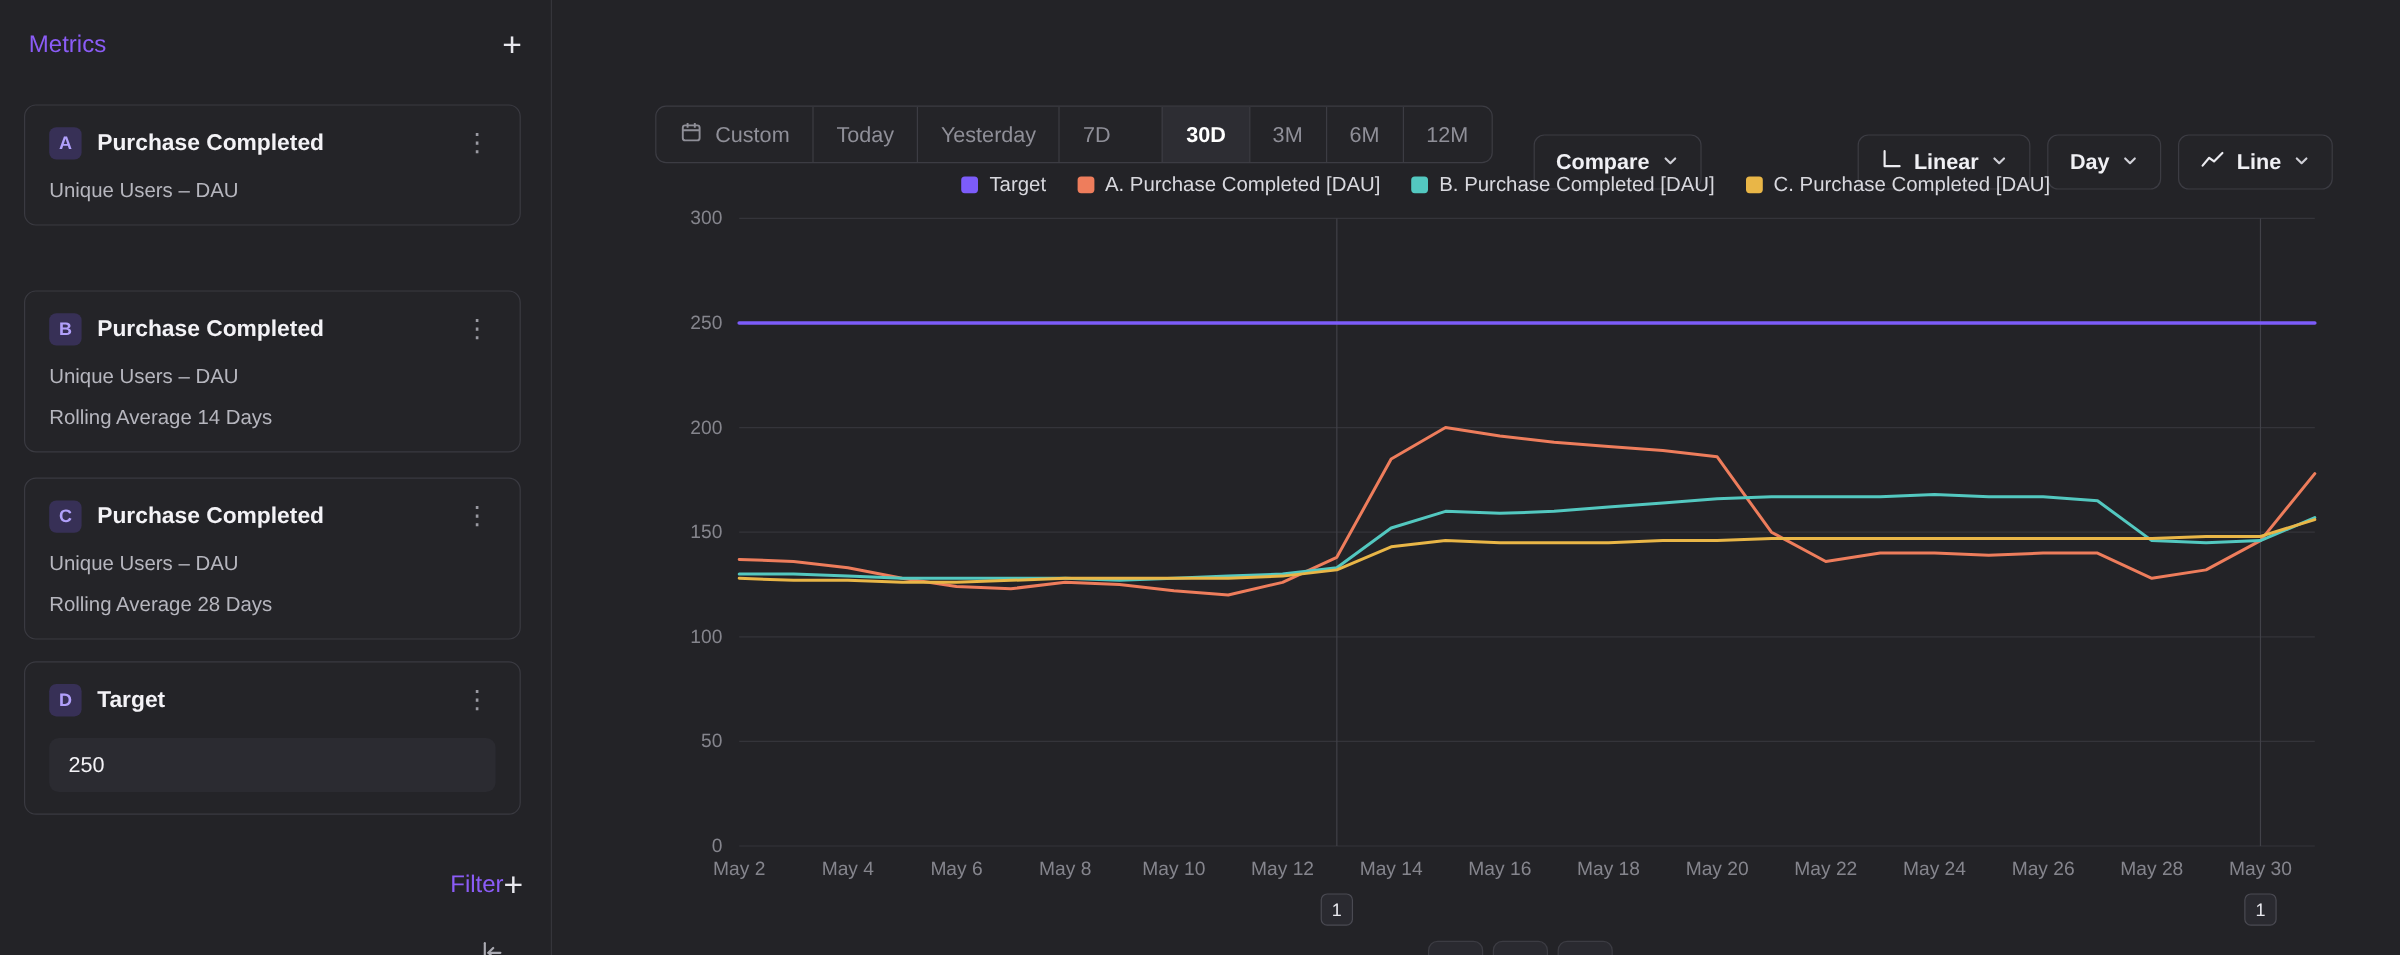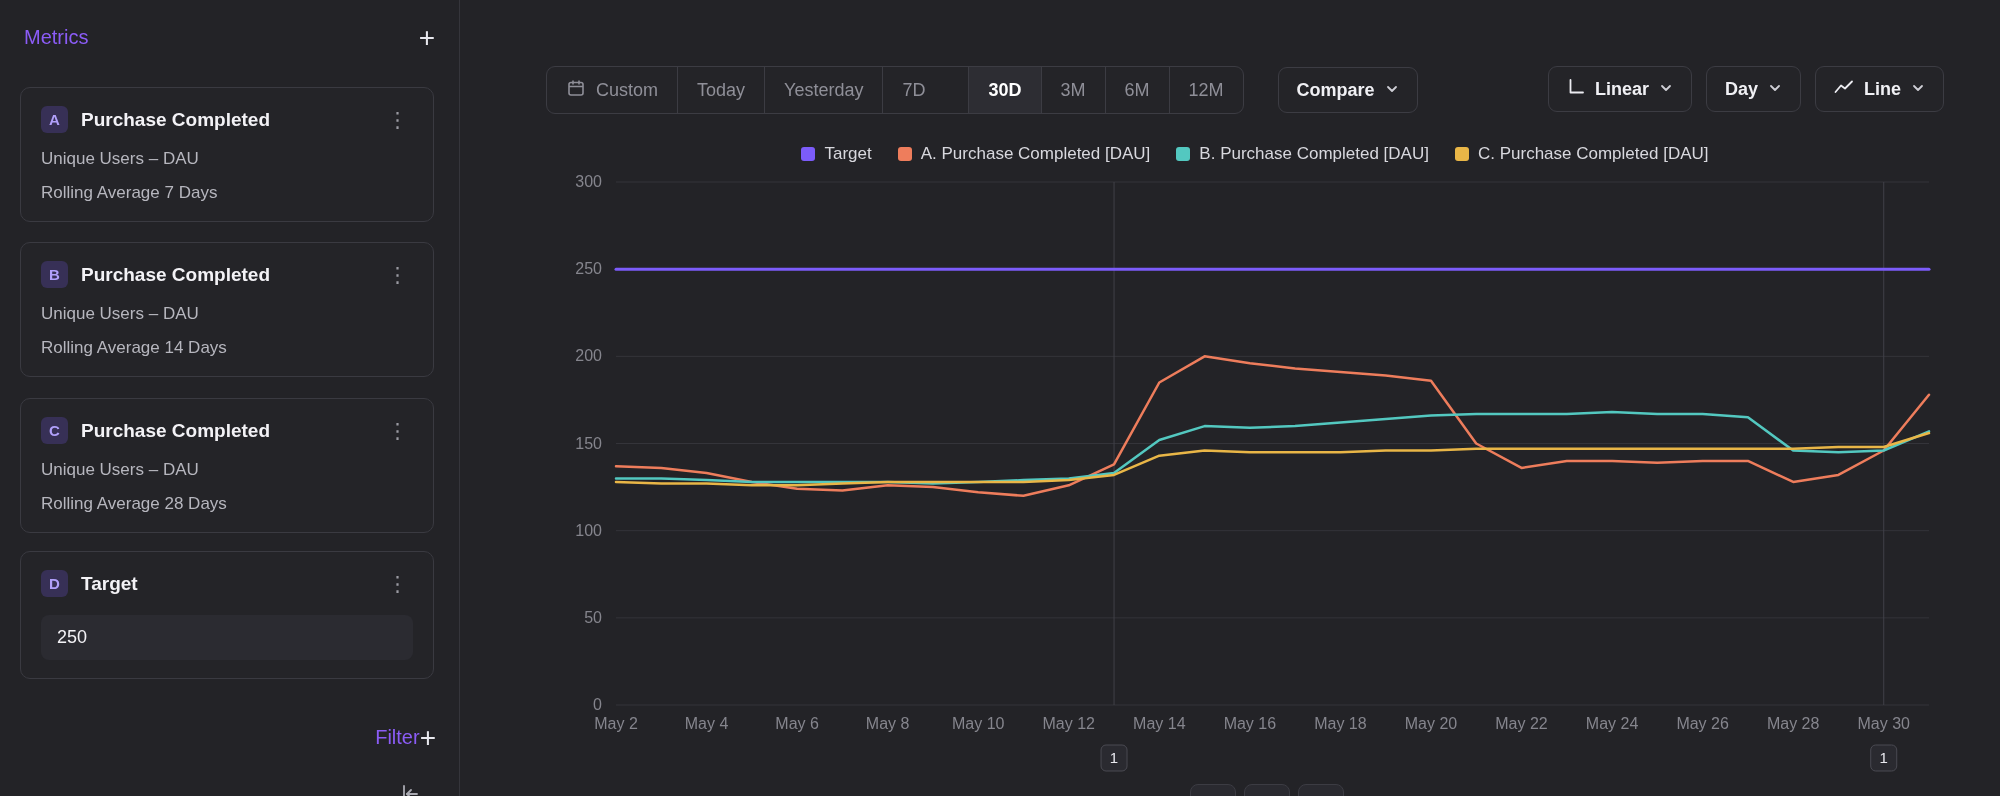--- a/index.html
+++ b/index.html
@@ -22,21 +22,21 @@
   .cline.first{margin-top:16px;}
   .target-input{margin-top:18px;width:100%;box-sizing:border-box;height:45px;background:#2b2b31;border:none;border-radius:8px;color:#f3f2f6;font-size:18px;padding:0 16px;font-family:"Liberation Sans",sans-serif;outline:none;}
   .filter-row{position:absolute;left:24px;top:726px;width:412px;display:flex;justify-content:flex-end;align-items:center;}
   .collapse-btn{position:absolute;left:398px;top:782px;cursor:pointer;}
   
   .toolbar{position:absolute;left:546px;top:66px;display:flex;align-items:center;gap:34px;}
   .seg{display:flex;height:46px;border:1px solid #3c3c43;border-radius:9px;overflow:hidden;align-items:stretch;background:#242428;}
   .seg-item{display:flex;align-items:center;gap:10px;padding:0 19px;font-size:18px;color:#8f8f98;border-left:1px solid #3c3c43;cursor:pointer;white-space:nowrap;}
   .seg-item:first-child{border-left:none;}
   .seg-item.selected{color:#ffffff;font-weight:700;background:#2d2d33;margin-left:24px;}
-  .btn{display:flex;align-items:center;gap:10px;height:46px;padding:0 18px;border:1px solid #3c3c43;border-radius:9px;font-size:18px;font-weight:700;color:#f0f0f4;cursor:pointer;background:#242428;box-sizing:border-box;white-space:nowrap;}
+  .btn{display:flex;align-items:center;gap:10px;height:46px;padding:0 18px;border:1px solid #3c3c43;border-radius:9px;font-size:18px;font-weight:700;color:#f0f0f4;cursor:pointer;background:#242428;box-sizing:border-box;white-space:nowrap;margin-top:46px;}
   .toolbar-right{position:absolute;right:56px;top:66px;display:flex;gap:14px;}
   
   .legend{position:absolute;left:560px;top:144px;width:1390px;display:flex;justify-content:center;align-items:center;gap:26px;}
   .legend-item{display:flex;align-items:center;gap:9px;font-size:17px;color:#d8d8de;cursor:pointer;}
   .sw{width:14px;height:14px;border-radius:3px;display:inline-block;}
   #chart-svg{position:absolute;left:560px;top:172px;}
   #chart-svg text{font-family:"Liberation Sans",sans-serif;}
   
   .footer-btns{position:absolute;left:1190px;top:784px;display:flex;gap:8px;}
   .fbtn{width:46px;height:38px;border:1px solid #3c3c43;border-radius:8px;background:#2a2a30;box-sizing:border-box;cursor:pointer;}
@@ -51,21 +51,20 @@
     <span class="plus-btn">+</span>
   </div>
 
   <div class="card" style="top:87px;">
     <div class="trow">
       <span class="badge">A</span>
       <span class="ctitle">Purchase Completed</span>
       <span class="kebab">⋮</span>
     </div>
     <div class="cline first">Unique Users – DAU</div>
-    <div class="cline">Rolling Average 7 Days</div>
   </div>
 
   <div class="card" style="top:242px;">
     <div class="trow">
       <span class="badge">B</span>
       <span class="ctitle">Purchase Completed</span>
       <span class="kebab">⋮</span>
     </div>
     <div class="cline first">Unique Users – DAU</div>
     <div class="cline">Rolling Average 14 Days</div>

